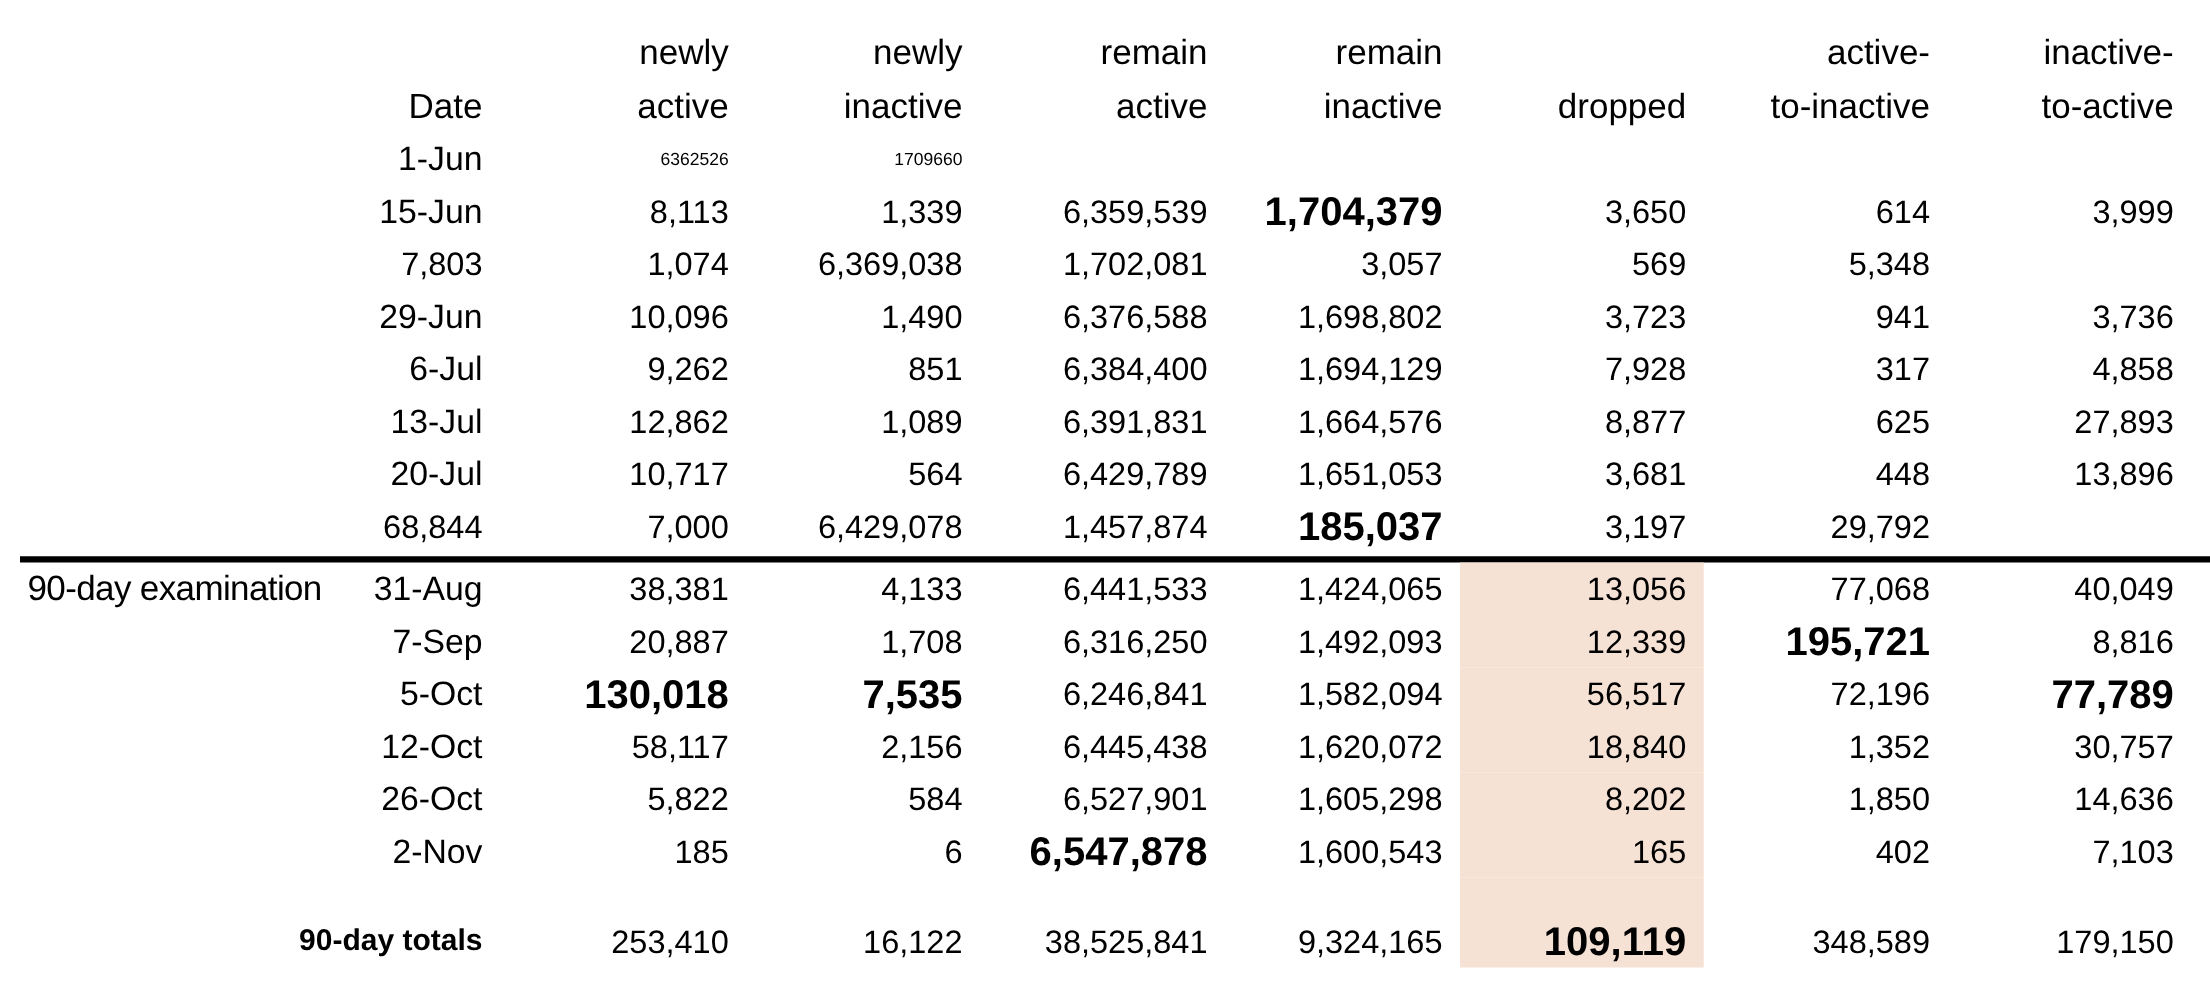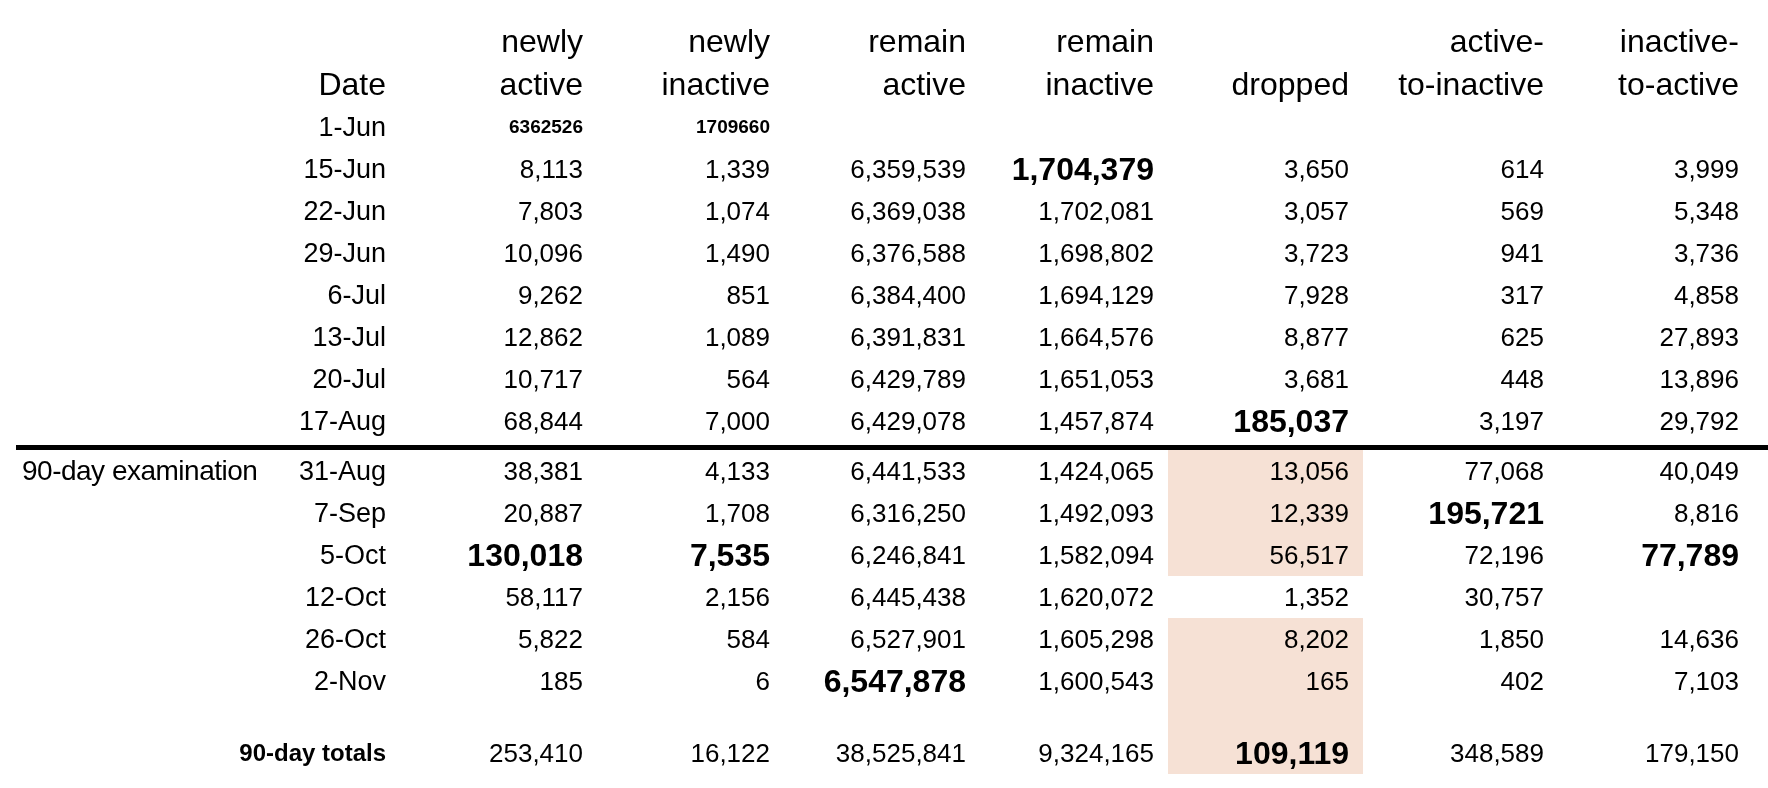--- a/index.html
+++ b/index.html
@@ -21,21 +21,21 @@
   .hdr-row {
     display: grid;
     grid-template-columns: 252px 148px 197px 187px 196px 188px 195px 195px 195px;
     padding-top: 10px;
     height: 96px;
     align-items: end;
   }
   .hdr-cell {
     text-align: right;
     padding-right: 14px;
-    font-size: 32px;
+    font-size: 28px;
     line-height: 43px;
     font-weight: 400;
   }
   .row {
     display: grid;
     grid-template-columns: 252px 148px 197px 187px 196px 188px 195px 195px 195px;
     height: 42px;
     align-items: center;
   }
   .row.spacer-row { height: 30px; }
@@ -52,21 +52,21 @@
   }
   .cell.date-cell { font-size: 27px; }
   .cell.row-label {
     justify-content: flex-start;
     text-align: left;
     padding-left: 22px;
     padding-right: 0;
     font-size: 28px;
     letter-spacing: -0.5px;
   }
-  .cell.small-num { font-size: 19px; font-weight: bold; }
+  .cell.small-num { font-size: 14px; }
   .cell.bold { font-weight: 700; font-size: 32px; }
   .cell.date-bold { font-weight: 700; font-size: 24px; }
   .cell.hl { background: var(--hl, #F6E1D5); }
   .separator {
     height: 5px;
     background: #000000;
     margin: 3px 0 0 16px;
     width: 1752px;
   }
 </style>
@@ -126,21 +126,20 @@
       <div class="cell">8,113</div>
       <div class="cell">1,339</div>
       <div class="cell">6,359,539</div>
       <div class="cell bold">1,704,379</div>
       <div class="cell">3,650</div>
       <div class="cell">614</div>
       <div class="cell">3,999</div>
     </div>
     <div class="row">
       <div class="cell row-label"></div>
-      <div class="cell date-cell">22-Jun</div>
       <div class="cell">7,803</div>
       <div class="cell">1,074</div>
       <div class="cell">6,369,038</div>
       <div class="cell">1,702,081</div>
       <div class="cell">3,057</div>
       <div class="cell">569</div>
       <div class="cell">5,348</div>
     </div>
     <div class="row">
       <div class="cell row-label"></div>
@@ -181,21 +180,20 @@
       <div class="cell">10,717</div>
       <div class="cell">564</div>
       <div class="cell">6,429,789</div>
       <div class="cell">1,651,053</div>
       <div class="cell">3,681</div>
       <div class="cell">448</div>
       <div class="cell">13,896</div>
     </div>
     <div class="row">
       <div class="cell row-label"></div>
-      <div class="cell date-cell">17-Aug</div>
       <div class="cell">68,844</div>
       <div class="cell">7,000</div>
       <div class="cell">6,429,078</div>
       <div class="cell">1,457,874</div>
       <div class="cell bold">185,037</div>
       <div class="cell">3,197</div>
       <div class="cell">29,792</div>
     </div>
     <div class="separator"></div>
     <div class="row">
@@ -231,20 +229,21 @@
       <div class="cell">72,196</div>
       <div class="cell bold">77,789</div>
     </div>
     <div class="row">
       <div class="cell row-label"></div>
       <div class="cell date-cell">12-Oct</div>
       <div class="cell">58,117</div>
       <div class="cell">2,156</div>
       <div class="cell">6,445,438</div>
       <div class="cell">1,620,072</div>
+      <div class="cell hl">18,840</div>
       <div class="cell">1,352</div>
       <div class="cell">30,757</div>
     </div>
     <div class="row">
       <div class="cell row-label"></div>
       <div class="cell date-cell">26-Oct</div>
       <div class="cell">5,822</div>
       <div class="cell">584</div>
       <div class="cell">6,527,901</div>
       <div class="cell">1,605,298</div>

